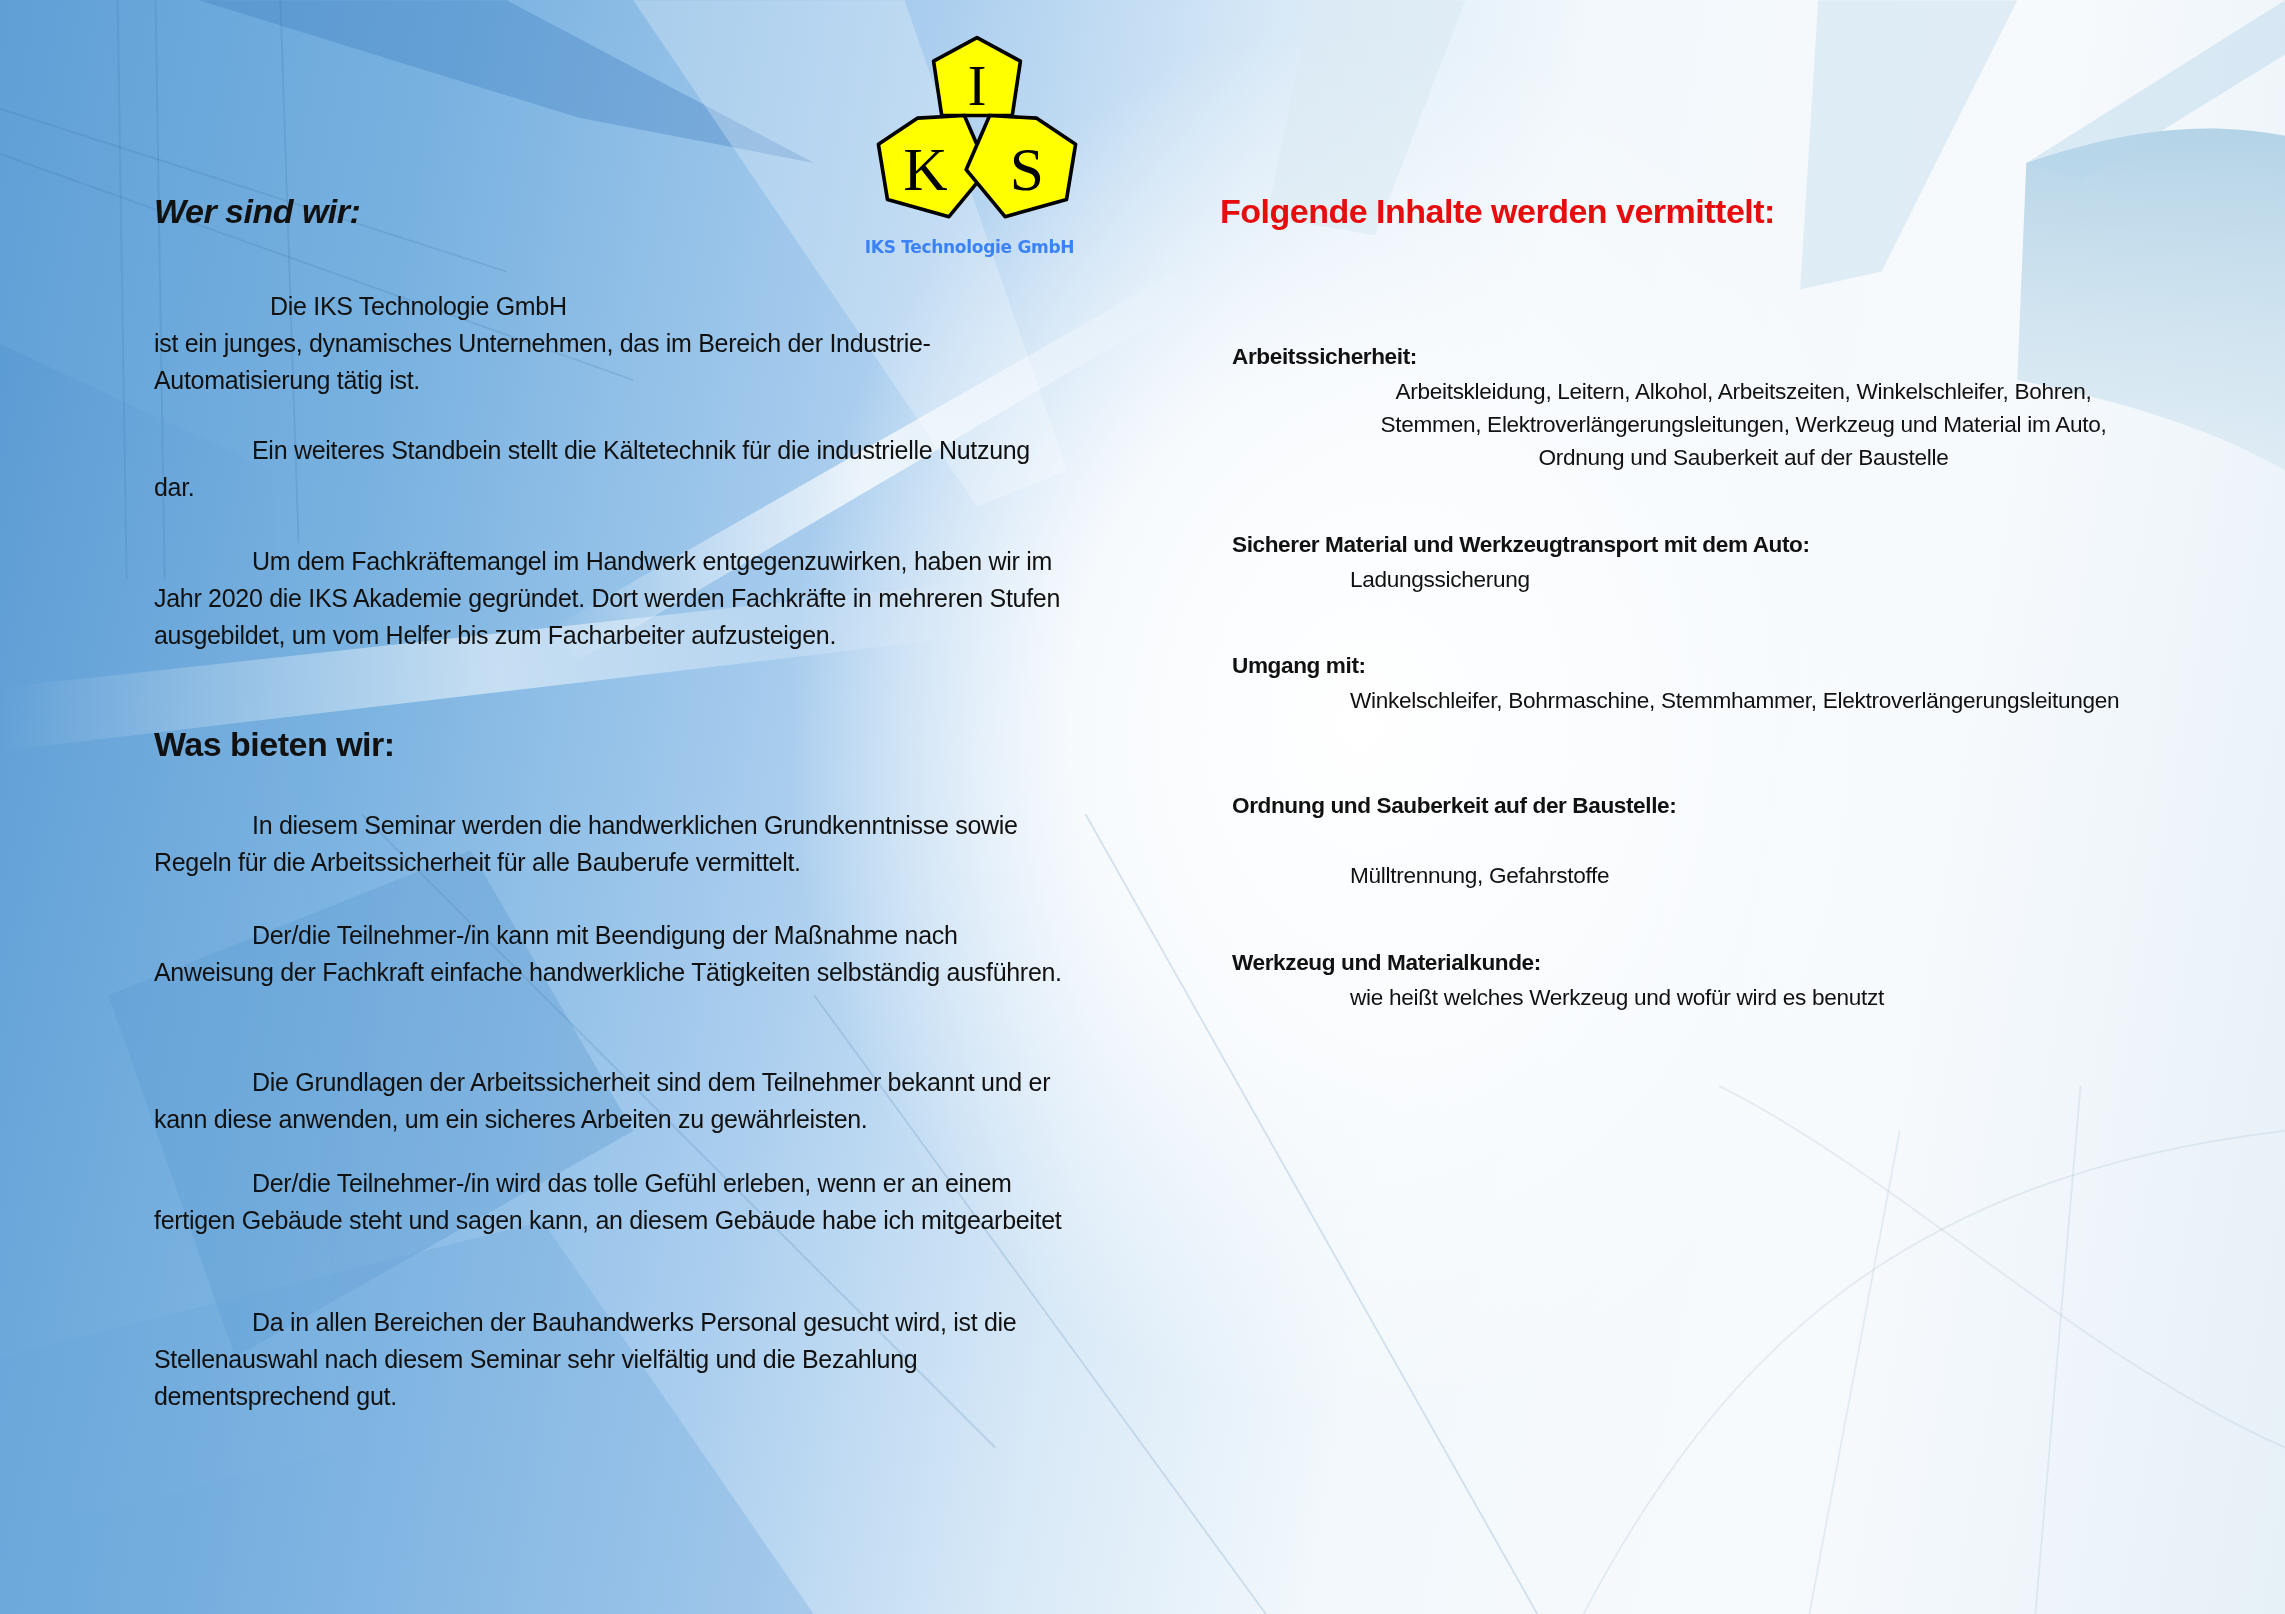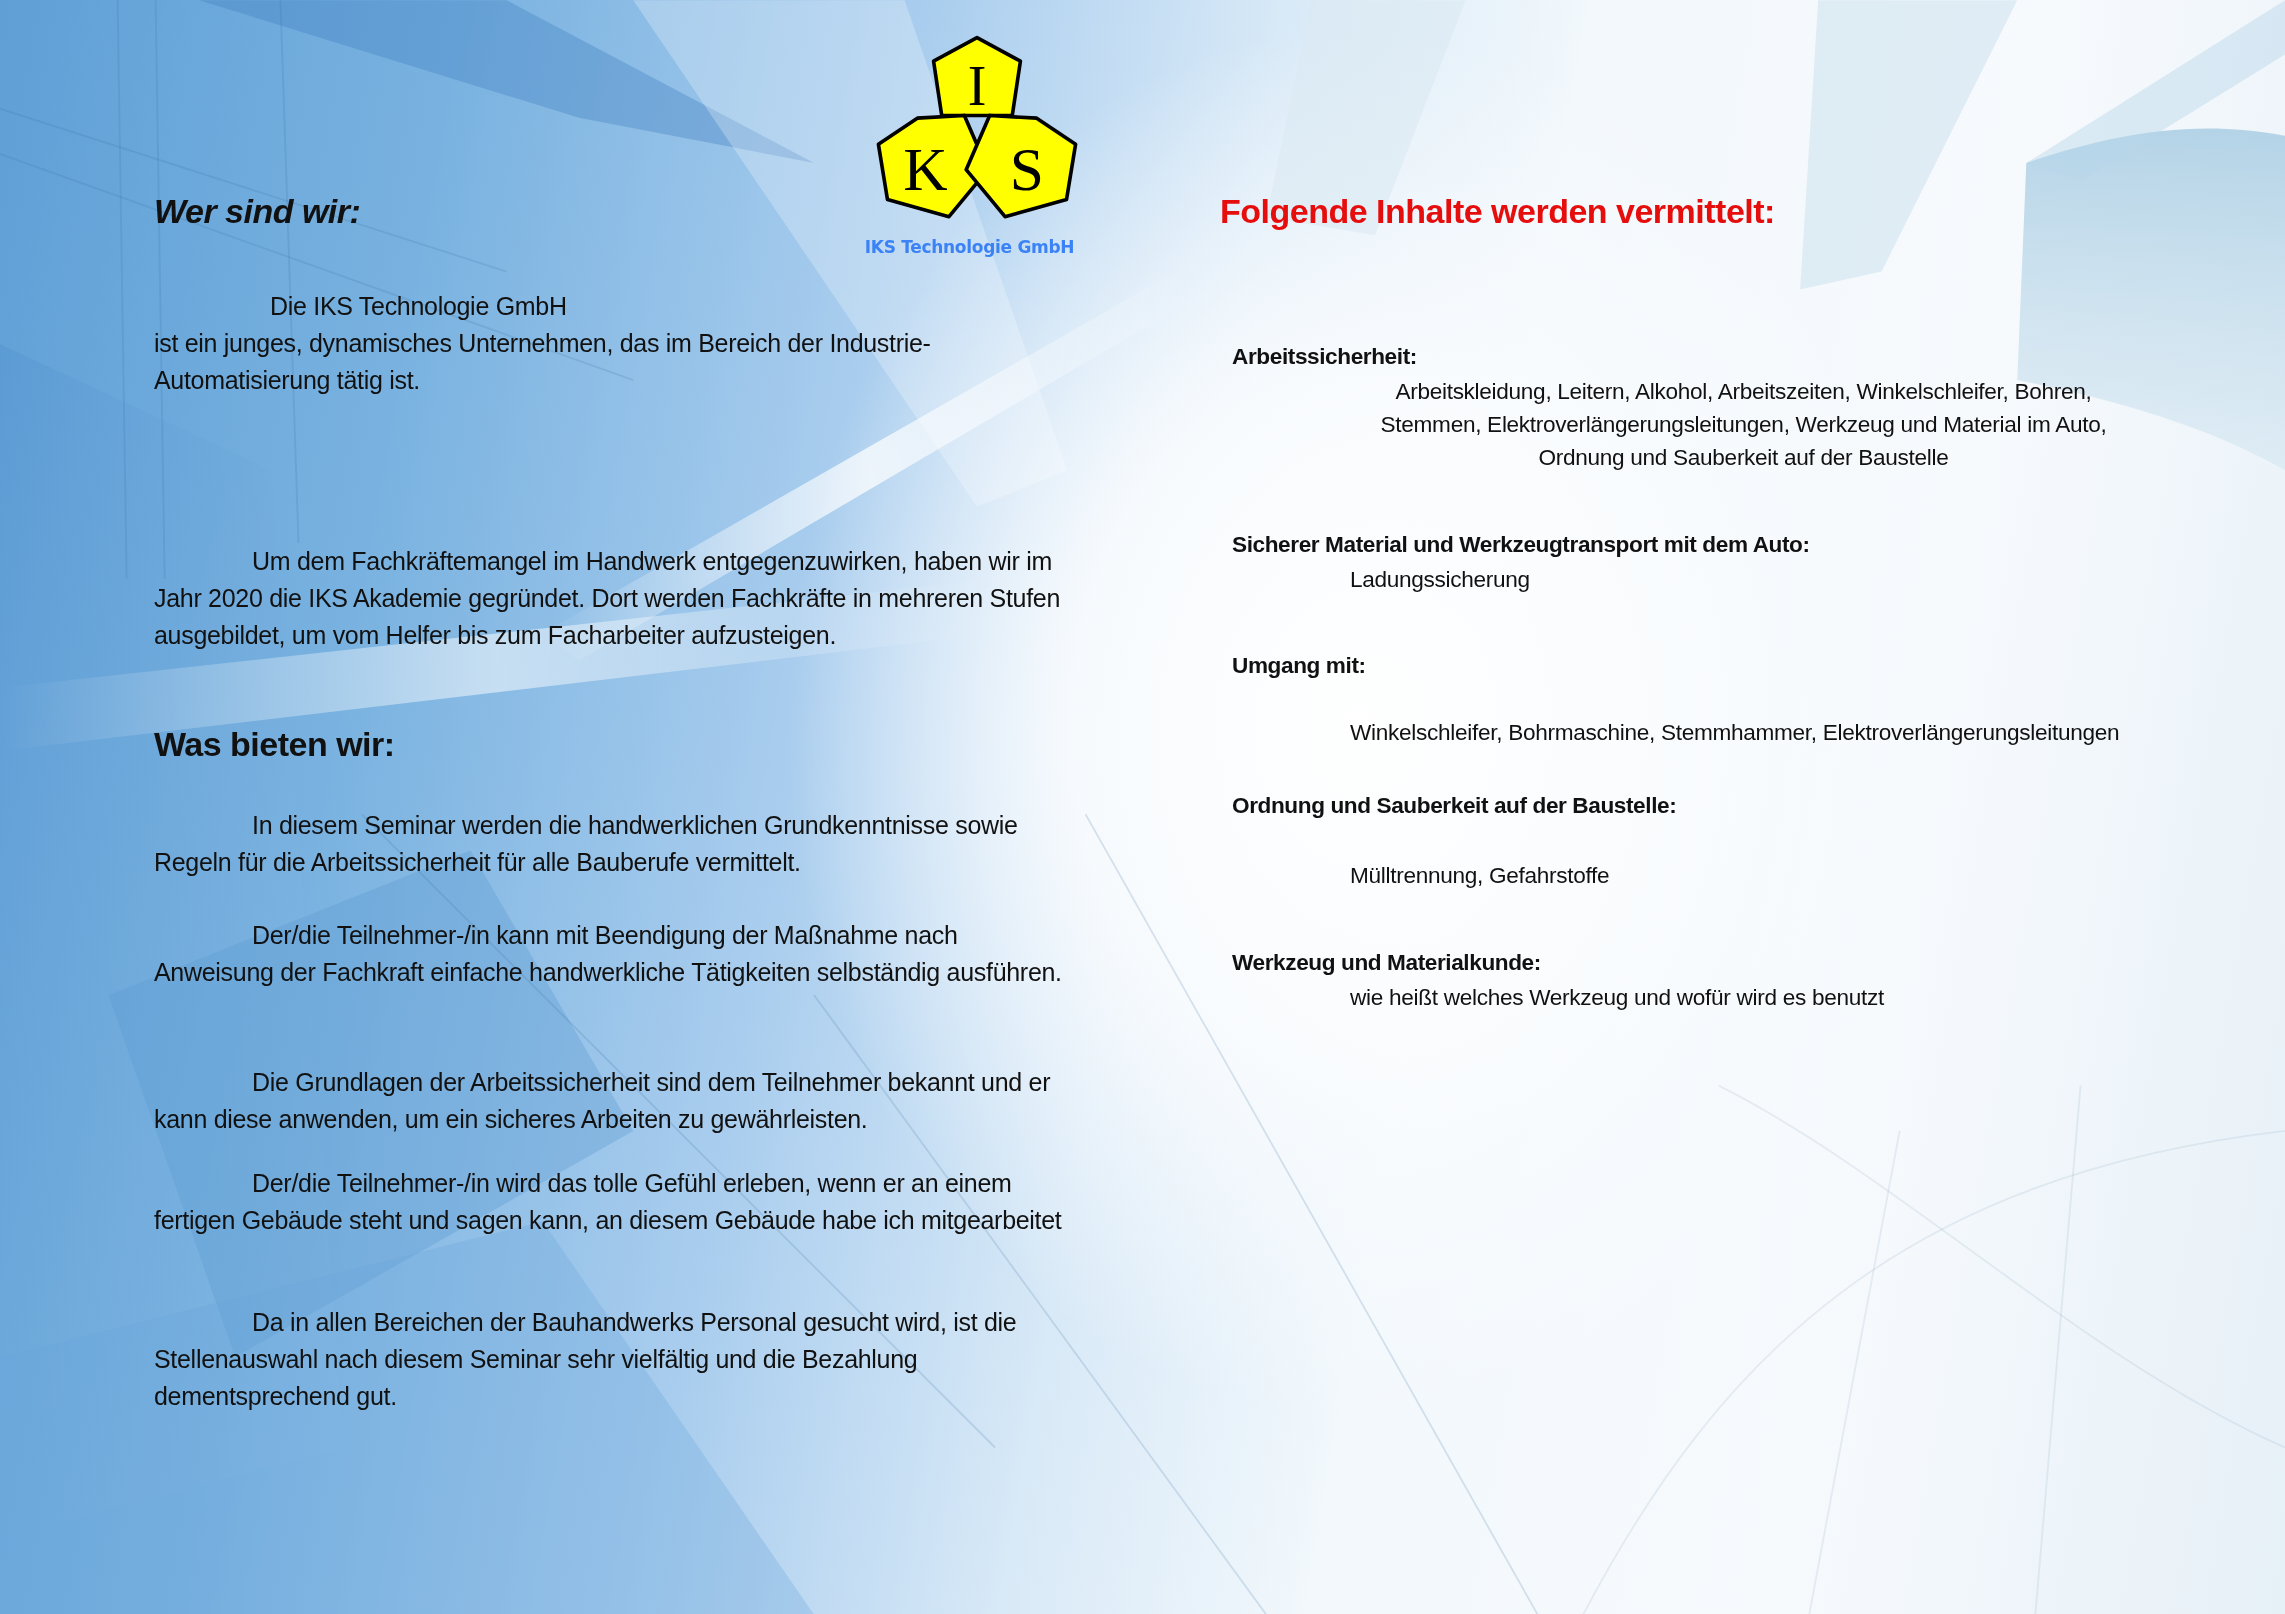--- a/index.html
+++ b/index.html
@@ -111,20 +111,23 @@
   </svg>
   <div class="logo-caption">IKS Technologie GmbH</div>
 
   <h2 class="heading" style="left:154px; top:192px;font-style:italic;">Wer sind wir:</h2>
 
   <p class="para" style="top:288px;">
     <span style="display:block; padding-left:116px;">Die IKS Technologie GmbH</span>
     <span>ist ein junges, dynamisches Unternehmen, das im Bereich der Industrie-Automatisierung tätig ist.</span>
   </p>
 
+  <p class="para" style="top:432px;">
+    <span class="indent"></span><span>Ein weiteres Standbein stellt die Kältetechnik für die industrielle Nutzung dar.</span>
+  </p>
 
   <p class="para" style="top:543px;">
     <span class="indent"></span><span>Um dem Fachkräftemangel im Handwerk entgegenzuwirken, haben wir im Jahr 2020 die IKS Akademie gegründet. Dort werden Fachkräfte in mehreren Stufen ausgebildet, um vom Helfer bis zum Facharbeiter aufzusteigen.</span>
   </p>
 
   <h2 class="heading" style="left:154px; top:725px;">Was bieten wir:</h2>
 
   <p class="para" style="top:807px;">
     <span class="indent"></span><span>In diesem Seminar werden die handwerklichen Grundkenntnisse sowie Regeln für die Arbeitssicherheit für alle Bauberufe vermittelt.</span>
   </p>
@@ -152,21 +155,21 @@
     <p class="topic-body" style="top:375px;text-align:center;">Arbeitskleidung, Leitern, Alkohol, Arbeitszeiten, Winkelschleifer, Bohren, Stemmen, Elektroverlängerungsleitungen, Werkzeug und Material im Auto, Ordnung und Sauberkeit auf der Baustelle</p>
   </div>
 
   <div>
     <p class="topic-label" style="top:532px;">Sicherer Material und Werkzeugtransport mit dem Auto:</p>
     <p class="topic-body" style="top:563px;">Ladungssicherung</p>
   </div>
 
   <div>
     <p class="topic-label" style="top:653px;">Umgang mit:</p>
-    <p class="topic-body" style="top:684px;margin-top:32px;">Winkelschleifer, Bohrmaschine, Stemmhammer, Elektroverlängerungsleitungen</p>
+    <p class="topic-body" style="top:684px;">Winkelschleifer, Bohrmaschine, Stemmhammer, Elektroverlängerungsleitungen</p>
   </div>
 
   <div>
     <p class="topic-label" style="top:793px;">Ordnung und Sauberkeit auf der Baustelle:</p>
     <p class="topic-body" style="top:859px;">Mülltrennung, Gefahrstoffe</p>
   </div>
 
   <div>
     <p class="topic-label" style="top:950px;">Werkzeug und Materialkunde:</p>
     <p class="topic-body" style="top:981px;">wie heißt welches Werkzeug und wofür wird es benutzt</p>

